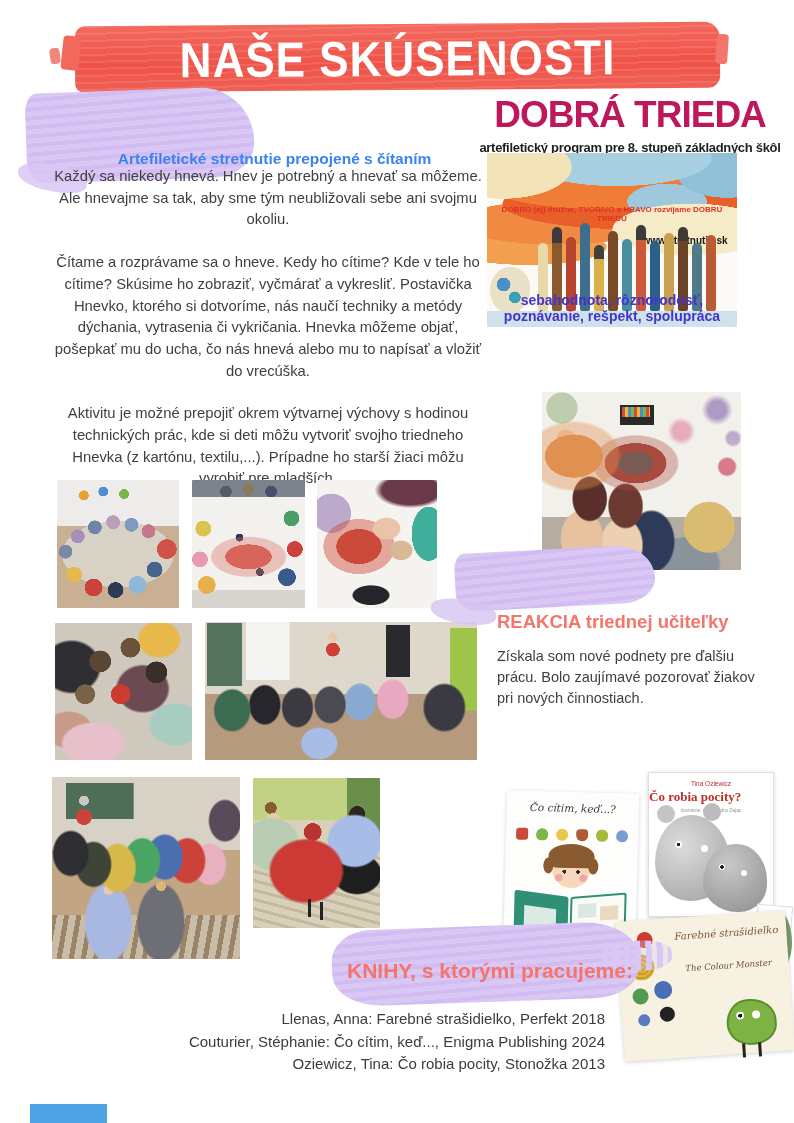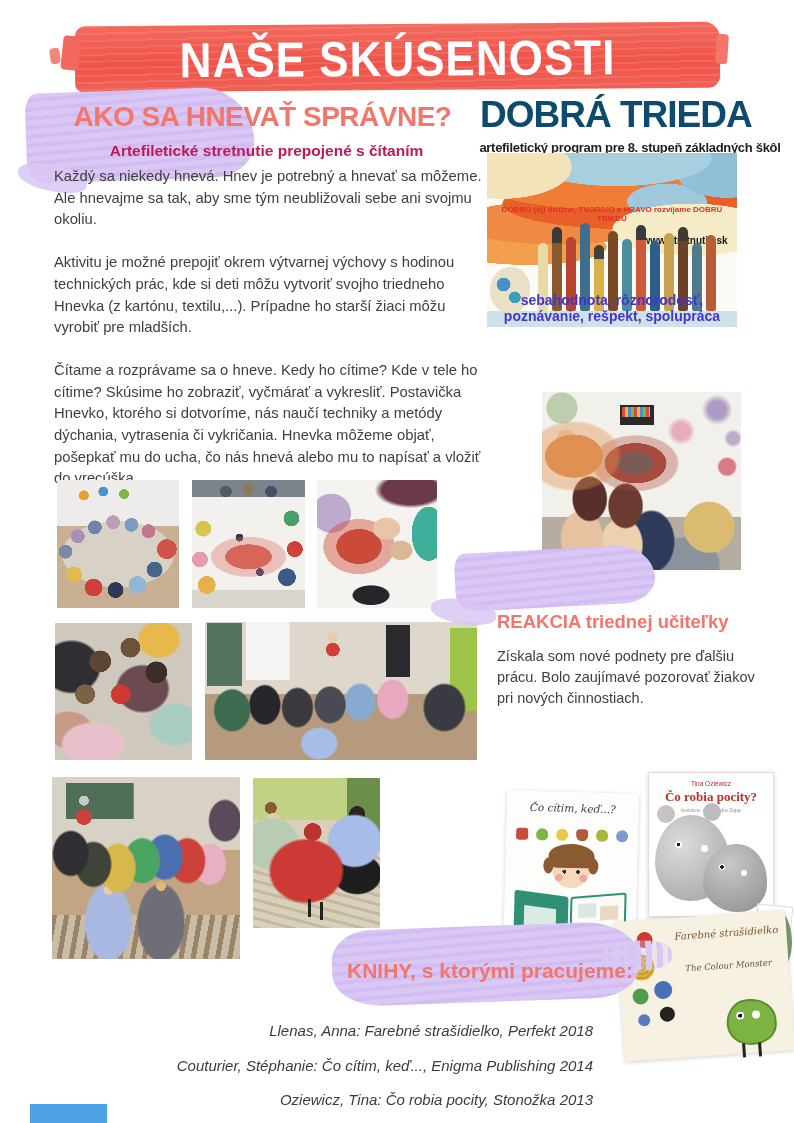--- a/index.html
+++ b/index.html
@@ -35,28 +35,28 @@
   .brush-knihy::after{content:"";position:absolute;right:-34px;top:26%;width:70px;height:40%;
           background:repeating-linear-gradient(90deg,#d9c7f4 0 6px,rgba(217,199,244,.35) 6px 11px);
           border-radius:40%;}
   .pink-dab{position:absolute;left:478px;top:932px;width:22px;height:44px;transform:rotate(8deg);
           background:repeating-linear-gradient(90deg,#e86aa0 0 3px,rgba(232,106,160,.35) 3px 6px);
           border-radius:40%;}
 
   
   .ako-heading{position:absolute;left:55px;top:101px;width:415px;margin:0;text-align:center;
           font-size:28px;font-weight:800;letter-spacing:-.5px;color:#f4756a;}
-  .ako-sub{position:absolute;left:55px;top:138px;width:415px;margin:4px;text-align:center;
-          font-size:15.5px;font-weight:600;color:#be185d;}
-  .article-body{position:absolute;left:54px;top:166px;width:428px;font-size:14.8px;line-height:21.7px;}
+  .ako-sub{position:absolute;left:55px;top:138px;width:415px;margin:12px;text-align:center;
+          font-size:15.5px;font-weight:600;color:#3b82f6;}
+  .article-body{position:absolute;left:54px;top:166px;width:428px;font-size:14.8px;line-height:21.7px;text-align:center;}
   .article-body p{margin:0 0 21px 0;}
 
   
-  .dt-title{position:absolute;left:480px;top:94px;width:300px;margin:0;
-          font-size:37px;font-weight:800;letter-spacing:-1px;color:#0c4a6e;}
+  .dt-title{position:absolute;left:480px;top:94px;width:300px;margin:0;text-align:center;
+          font-size:37px;font-weight:800;letter-spacing:-1px;color:#be185d;}
   .dt-sub{position:absolute;left:478px;top:140px;width:304px;margin:0;text-align:center;
           font-size:13px;font-weight:700;letter-spacing:-.3px;color:#1e1e1e;}
 
   
   .poster{position:absolute;left:487px;top:153px;width:250px;height:174px;overflow:hidden;
           background:
            radial-gradient(ellipse 80px 26px at 82% 44%,#f5ebc6 99%,transparent),
            radial-gradient(ellipse 70px 32px at 6% 8%,#f2e4b8 99%,transparent),
            radial-gradient(ellipse 95px 28px at 52% 3%,#a8cfe0 99%,transparent),
            radial-gradient(ellipse 50px 24px at 96% 12%,#8fc0d8 99%,transparent),
@@ -253,21 +253,21 @@
   .pg-left::after{content:"";position:absolute;left:10px;top:14px;width:32px;height:28px;background:#eef5ef;opacity:.9;}
   .pg-right{position:absolute;right:2px;bottom:0;width:56px;height:62px;background:#fbfbf6;
           transform:skewY(-6deg);border-radius:3px;border:2px solid #2f9075;
           box-sizing:border-box;}
   .pg-right::after{content:"";position:absolute;left:6px;top:6px;width:18px;height:14px;background:#d9e8e0;
           box-shadow:22px 4px 0 #e8d9c0, 2px 24px 0 #cfe0ea;}
 
   .cover2{left:648px;top:772px;width:126px;height:145px;background:#ffffff;border:1px solid #eadada;box-sizing:border-box;}
   .cover2-author{position:absolute;left:0;top:7px;width:100%;margin:0;text-align:center;
           font-size:6.5px;color:#b03030;}
-  .cover2-title{position:absolute;left:0;top:16px;width:100%;margin:0;text-align:center;
+  .cover2-title{position:absolute;left:0;top:16px;width:100%;margin:0;
           font-family:"Liberation Serif",serif;font-weight:700;font-size:13px;color:#c03028;}
   .cover2-credit{position:absolute;left:0;top:34px;width:100%;margin:0;text-align:center;font-size:5px;color:#999;}
   .fuzzy1{position:absolute;left:6px;top:42px;width:76px;height:86px;
           background:radial-gradient(circle at 35% 35%,#dcdcdc,#a0a0a0);
           border-radius:48% 52% 55% 45%/55% 60% 40% 45%;}
   .fuzzy1::before{content:"";position:absolute;left:2px;top:-10px;width:18px;height:18px;border-radius:50%;
           background:#c4c4c4;box-shadow:46px -2px 0 #bcbcbc;}
   .fuzzy1::after{content:"";position:absolute;left:20px;top:26px;width:7px;height:7px;border-radius:50%;
           background:radial-gradient(circle 2px at 50% 50%,#222 95%,transparent),#fff;
           box-shadow:26px 4px 0 #fff;}
@@ -301,44 +301,43 @@
           background:radial-gradient(circle 2px at 50% 50%,#111 95%,transparent),#fff;
           box-shadow:16px 0 0 #fff;}
   .monster3::after{content:"";position:absolute;left:12px;bottom:-14px;width:3px;height:14px;background:#222;
           box-shadow:16px 0 0 #222;}
 
   
   .knihy-heading{position:absolute;left:270px;top:959px;width:440px;margin:0;text-align:center;
           font-size:21px;font-weight:800;color:#f4756a;}
   .book-list{position:absolute;left:40px;top:1008px;width:565px;text-align:right;
           font-size:15px;line-height:22.5px;color:#3c3c3c;}
-  .book-list p{margin:12px;font-style:italic;}
+  .book-list p{margin:0;}
 
   .blue-mark{position:absolute;left:30px;top:1104px;width:77px;height:19px;background:#4da2e4;}
 </style>
 </head>
 <body>
 
 <div class="page">
 
   <div class="banner">
     <h1 class="banner-title">NAŠE SKÚSENOSTI</h1>
   </div>
   <div class="banner-dab dab1"></div>
   <div class="banner-dab dab2"></div>
   <div class="banner-dab dab3"></div>
 
   <div class="brush brush-ako"></div>
-  <h2 class="ako-heading">AKO SA HNEVAŤ SPRÁVNE?</h2>
   <p class="ako-sub">Artefiletické stretnutie prepojené s čítaním</p>
 
   <div class="article-body">
     <p>Každý sa niekedy hnevá.  Hnev je potrebný a hnevať sa môžeme. Ale hnevajme sa tak, aby sme tým neubližovali sebe ani svojmu okoliu.</p>
+    <p>Čítame a rozprávame sa o hneve. Kedy ho cítime? Kde v tele ho cítime? Skúsime ho zobraziť, vyčmárať a vykresliť. Postavička Hnevko, ktorého si dotvoríme, nás naučí techniky a metódy dýchania, vytrasenia či vykričania. Hnevka môžeme objať, pošepkať mu do ucha, čo nás hnevá alebo mu to napísať a vložiť do vrecúška.</p>
     <p>Aktivitu je možné prepojiť okrem výtvarnej výchovy s hodinou technických prác, kde si deti môžu vytvoriť svojho triedneho Hnevka (z kartónu, textilu,...). Prípadne ho starší žiaci môžu vyrobiť pre mladších.</p>
-    <p>Čítame a rozprávame sa o hneve. Kedy ho cítime? Kde v tele ho cítime? Skúsime ho zobraziť, vyčmárať a vykresliť. Postavička Hnevko, ktorého si dotvoríme, nás naučí techniky a metódy dýchania, vytrasenia či vykričania. Hnevka môžeme objať, pošepkať mu do ucha, čo nás hnevá alebo mu to napísať a vložiť do vrecúška.</p>
   </div>
 
   <div class="ph ph1"></div>
   <div class="ph ph2"></div>
   <div class="ph ph3"></div>
   <div class="ph ph4"></div>
   <div class="ph ph5"></div>
   <div class="ph ph6"></div>
   <div class="ph ph7"></div>
 
@@ -414,18 +413,18 @@
     <p class="cover3-title">Farebné strašidielko</p>
     <p class="cover3-sub">The Colour Monster</p>
     <div class="monster3"></div>
   </div>
 
   <div class="pink-dab"></div>
   <div class="brush brush-knihy"></div>
   <h3 class="knihy-heading">KNIHY, s ktorými pracujeme:</h3>
   <div class="book-list">
     <p>Llenas, Anna: Farebné strašidielko, Perfekt 2018</p>
-    <p>Couturier, Stéphanie: Čo cítim, keď..., Enigma Publishing 2014</p>
+    <p>Couturier, Stéphanie: Čo cítim, keď..., Enigma Publishing 2024</p>
     <p>Oziewicz, Tina: Čo robia pocity, Stonožka 2013</p>
   </div>
 
   <div class="blue-mark"></div>
 </div>
 
 </body></html>

